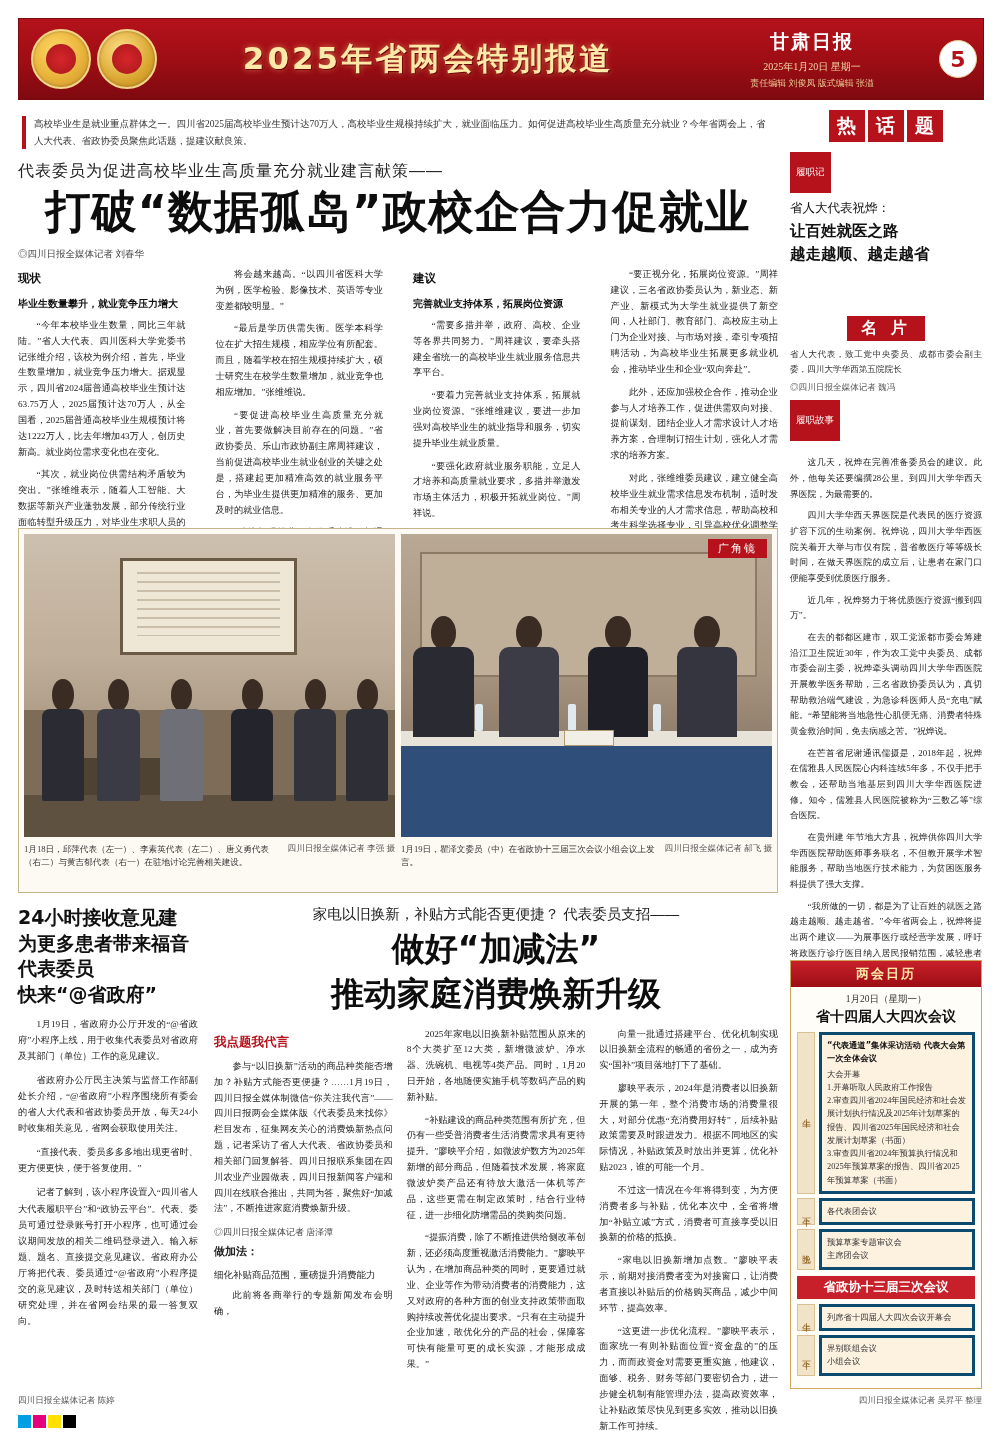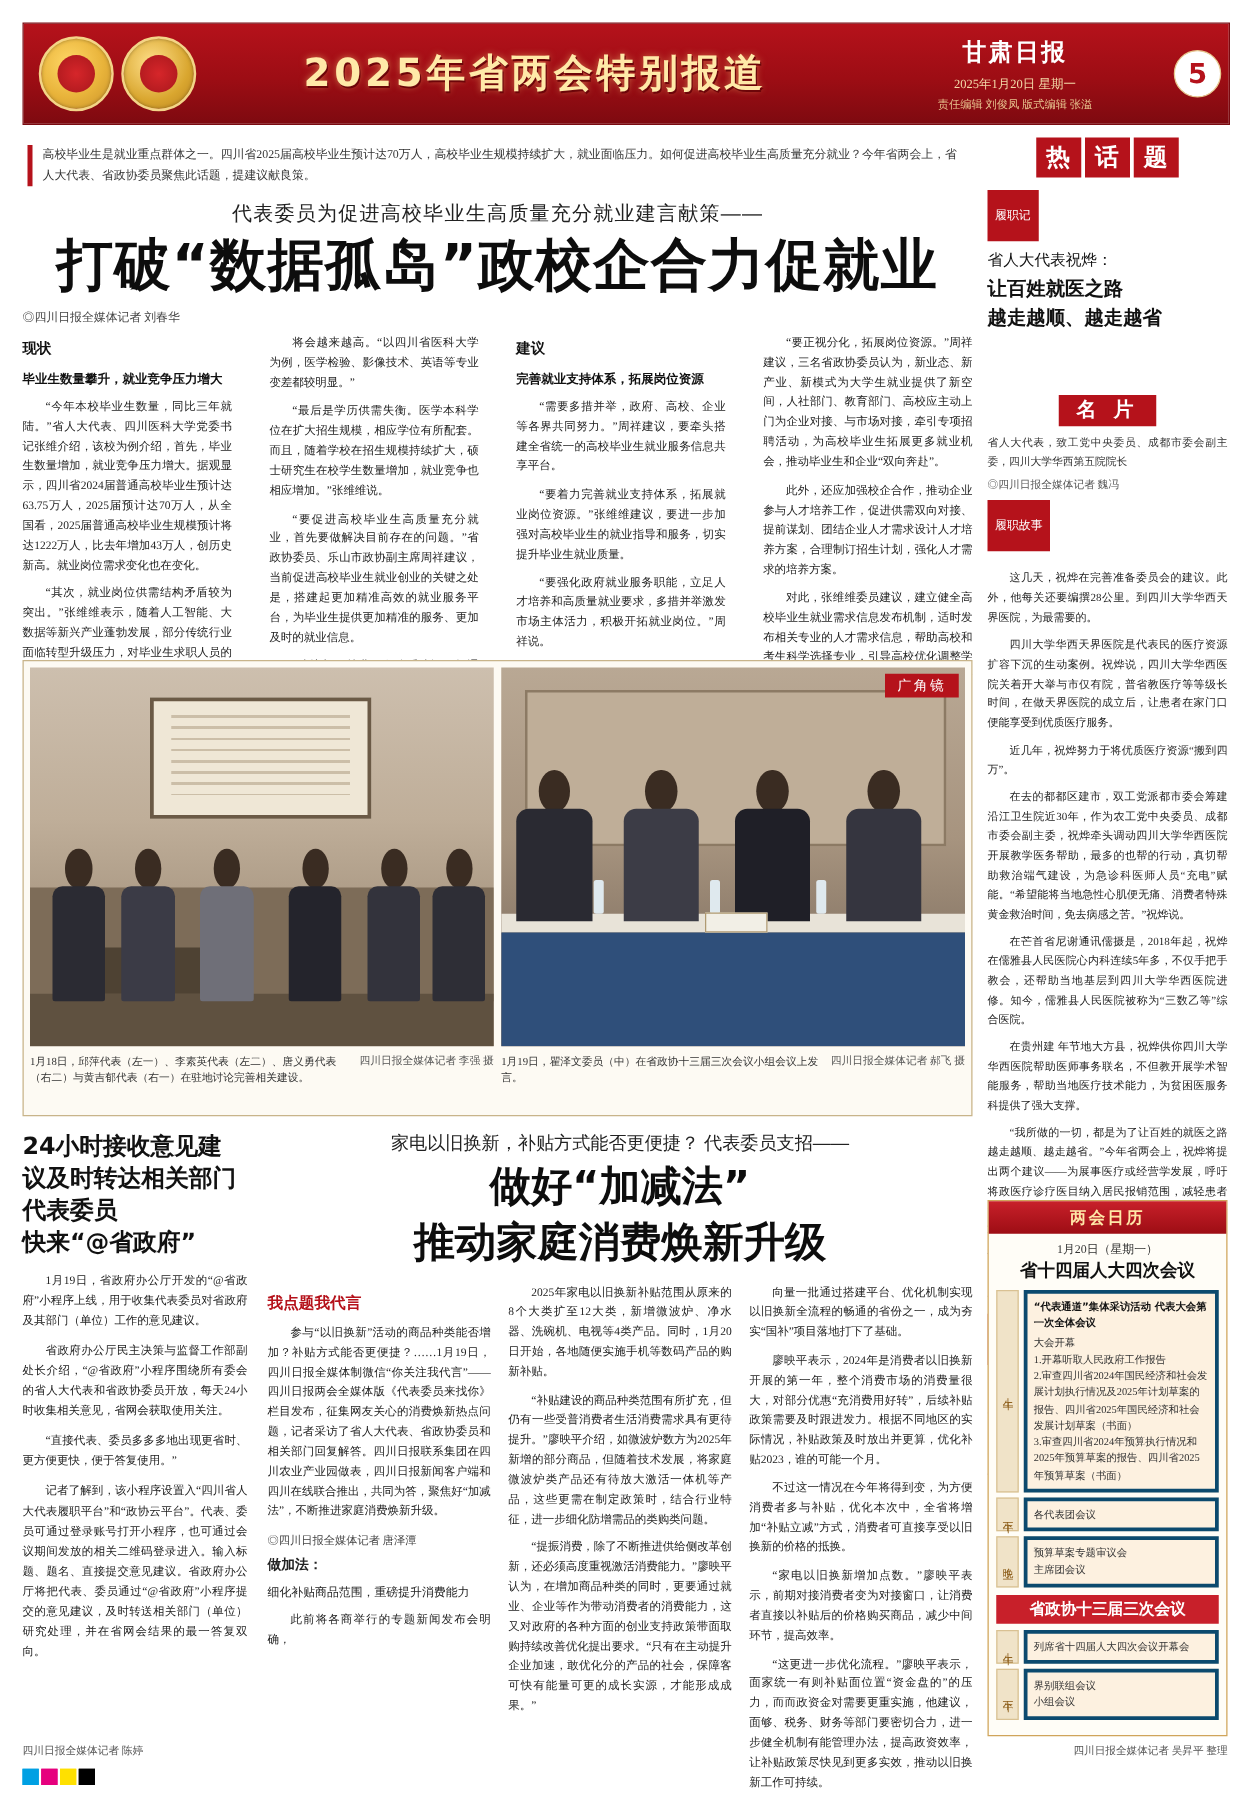--- a/index.html
+++ b/index.html
@@ -43,21 +43,21 @@
   }
 
   
   .leftcol{position:absolute;left:18px;top:110px;width:760px;}
   .abstract{
     display:flex;gap:8px;font-size:9.5px;line-height:1.75;color:#333;
     padding:6px 4px 10px 4px;
   }
   .abstract .bar{width:4px;background:#b5121b;flex:none;}
   .kicker{
-    text-align:center;font-size:16px;color:#222;margin-top:2px;letter-spacing:1px;
+    text-align:left;font-size:16px;color:#222;margin-top:2px;letter-spacing:1px;
     font-family:"Liberation Sans",sans-serif;
   }
   .headline{
     text-align:center;font-family:"DejaVu Sans",sans-serif;font-weight:700;
     font-size:45px;letter-spacing:1px;color:#0d0d0d;margin-top:4px;line-height:1.15;
   }
   .byline{font-size:9.5px;color:#444;margin-top:10px;}
 
   .cols4{display:flex;gap:30px;margin-top:6px;}
   .col{flex:1;font-size:9.2px;line-height:1.72;text-align:justify;color:#222;}
@@ -326,21 +326,21 @@
         <div class="ct">1月19日，瞿泽文委员（中）在省政协十三届三次会议小组会议上发言。</div>
         <div class="cr">四川日报全媒体记者 郝飞 摄</div>
       </div>
     </div>
   </div>
 
   <div class="lower">
     <div class="lowerflex">
       <div class="lleft">
         <div class="ltitle">24小时接收意见建</div>
-        <div class="ltitle">议及时转达相关部门</div>
+        <div class="ltitle">为更多患者带来福音</div>
         <div class="ltitle">代表委员</div>
         <div class="ltitle">快来“@省政府”</div>
         <p>1月19日，省政府办公厅开发的“@省政府”小程序上线，用于收集代表委员对省政府及其部门（单位）工作的意见建议。</p>
         <p>省政府办公厅民主决策与监督工作部副处长介绍，“@省政府”小程序围绕所有委会的省人大代表和省政协委员开放，每天24小时收集相关意见，省网会获取使用关注。</p>
         <p>“直接代表、委员多多多地出现更省时、更方便更快，便于答复使用。”</p>
         <p>记者了解到，该小程序设置入“四川省人大代表履职平台”和“政协云平台”。代表、委员可通过登录账号打开小程序，也可通过会议期间发放的相关二维码登录进入。输入标题、题名、直接提交意见建议。省政府办公厅将把代表、委员通过“@省政府”小程序提交的意见建议，及时转送相关部门（单位）研究处理，并在省网会结果的最一答复双向。</p>
       </div>
 
       <div class="lright">
         <div class="lkicker">家电以旧换新，补贴方式能否更便捷？ 代表委员支招——</div>
@@ -389,21 +389,21 @@
     <div class="mingpian">
       <span class="mp">名 片</span>
     </div>
     <div class="railbio">省人大代表，致工党中央委员、成都市委会副主委，四川大学华西第五院院长</div>
     <div class="railbyline">◎四川日报全媒体记者 魏冯</div>
     <div class="tag">履职故事</div>
     <div class="railsec">
       <p>这几天，祝烨在完善准备委员会的建议。此外，他每关还要编撰28公里。到四川大学华西天界医院，为最需要的。</p>
       <p>四川大学华西天界医院是代表民的医疗资源扩容下沉的生动案例。祝烨说，四川大学华西医院关着开大举与市仅有院，普省教医疗等等级长时间，在做天界医院的成立后，让患者在家门口便能享受到优质医疗服务。</p>
       <p>近几年，祝烨努力于将优质医疗资源“搬到四万”。</p>
-      <p>在去的都都区建市，双工党派都市委会筹建沿江卫生院近30年，作为农工党中央委员、成都市委会副主委，祝烨牵头调动四川大学华西医院开展教学医务帮助，最多的也帮的行动，真切帮助救治端气建设，为急诊科医师人员“充电”赋能。“希望能将当地急性心肌便无痛、消费者特殊黄金救治时间，免去病感之苦。”祝烨说。</p>
+      <p>在去的都都区建市，双工党派都市委会筹建沿江卫生院近30年，作为农工党中央委员、成都市委会副主委，祝烨牵头调动四川大学华西医院开展教学医务帮助，三名省政协委员认为，真切帮助救治端气建设，为急诊科医师人员“充电”赋能。“希望能将当地急性心肌便无痛、消费者特殊黄金救治时间，免去病感之苦。”祝烨说。</p>
       <p>在芒首省尼谢通讯儒摄是，2018年起，祝烨在儒雅县人民医院心内科连续5年多，不仅手把手教会，还帮助当地基层到四川大学华西医院进修。知今，儒雅县人民医院被称为“三数乙等”综合医院。</p>
       <p>在贵州建 年节地大方县，祝烨供你四川大学华西医院帮助医师事务联名，不但教开展学术智能服务，帮助当地医疗技术能力，为贫困医服务科提供了强大支撑。</p>
       <p>“我所做的一切，都是为了让百姓的就医之路越走越顺、越走越省。”今年省两会上，祝烨将提出两个建议——为展事医疗或经营学发展，呼吁将政医疗诊疗医目纳入居民报销范围，减轻患者负担。基于北京、浙江、苏乡等地已有先行经验，祝烨建议取联盟省发展，共享医技联战略思想省化发展，为更多患者带来福音。</p>
       <p>“品质健康与健康治疗产业发展与研究建设，信与医服积极发展，又是我完两省有推进。</p>
     </div>
     <div class="tag">展望</div>
     <div class="railsec">
       <p>今年省两会，我好起关注“一老一小”问题。在祝烨来，“一老一小”是我国的民生，万关注的点，我最就是工作服务。他期望了推动方案，我聚集大会上，将有前案案，真是正在这面在省政上更加力度的有案的急病。</p>
     </div>
   </div>

